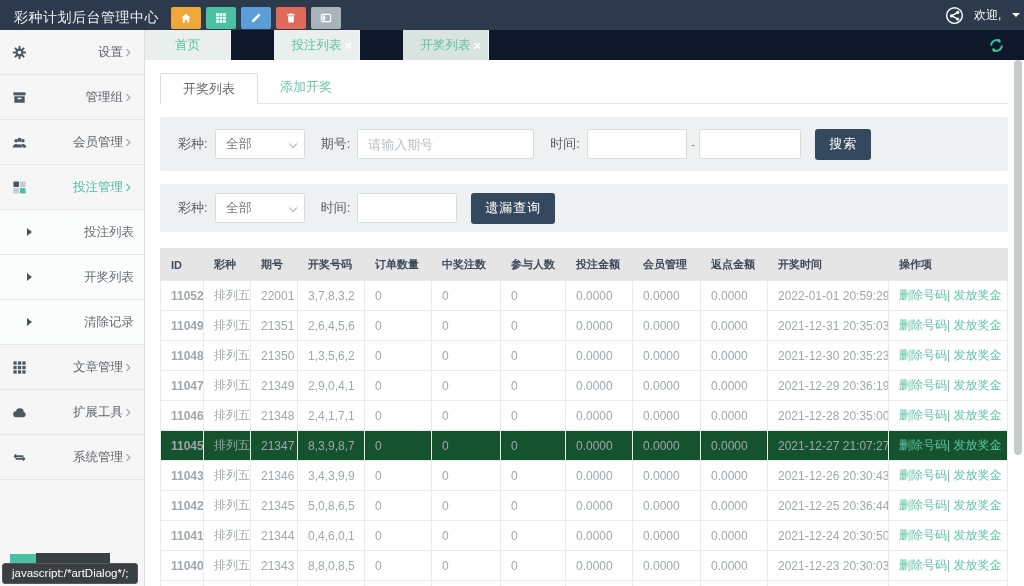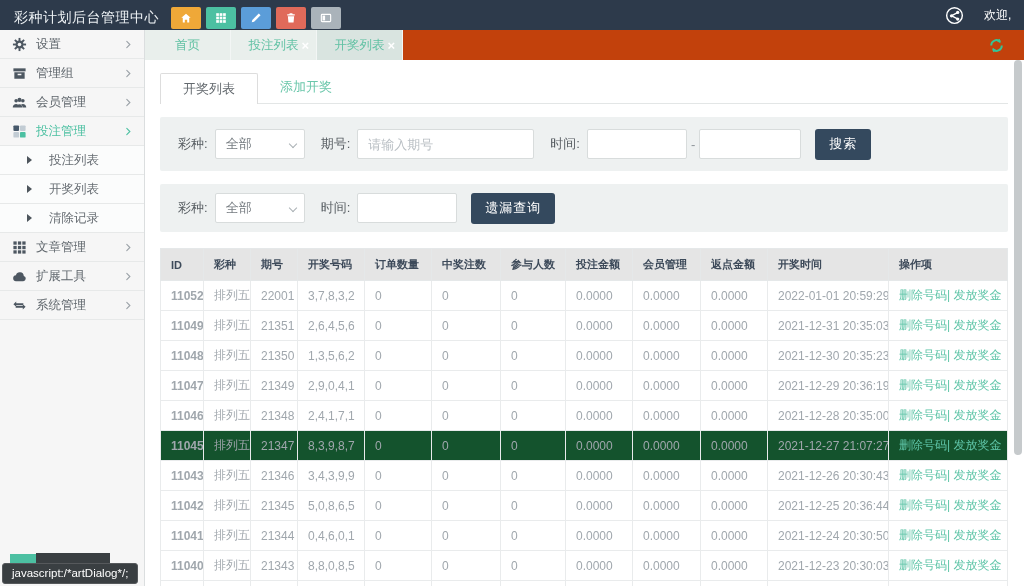--- a/index.html
+++ b/index.html
@@ -15,52 +15,53 @@
   }
   .app-title { color:#eef2f5; font-size:14px; padding-left:14px; letter-spacing:.5px; white-space:nowrap; }
   .hdr-toolbar { display:flex; gap:5px; margin-left:12px; }
   .tb-btn {
     width:30px; height:22px; border:none; border-radius:2px; cursor:pointer;
     display:flex; align-items:center; justify-content:center; color:#fff; padding:0;
   }
   .tb-btn svg { width:12px; height:12px; display:block; }
   .user-menu {
     position:absolute; right:0; top:0; height:30px; width:87px;
-    display:flex; align-items:center; gap:20px; padding:0 6px 0 8px; cursor:pointer;
+    display:flex; align-items:center; gap:10px; padding:0 6px 0 8px; cursor:pointer;
   }
   .user-menu svg { width:19px; height:19px; color:#fff; flex:0 0 auto; }
   .welcome-text { color:#fff; font-size:12px; white-space:nowrap; }
   .caret-down {
     width:0; height:0; border-left:4px solid transparent; border-right:4px solid transparent;
     border-top:4px solid #fff; margin-left:1px;
   }
   
   .sidebar {
     position:absolute; left:0; top:30px; bottom:0; width:145px;
     background:#f6f6f6; border-right:1px solid #dbdedf;
   }
   .side-item {
-    height:29px; display:flex; align-items:center; padding:0 10px 0 12px;
+    height:45px; display:flex; align-items:center; padding:0 10px 0 12px;
     border-bottom:1px solid #e7e9e9; font-size:12.5px; color:#5f666c; cursor:pointer;
     background:#f6f6f6;
+    text-align:right;
   }
   .side-item .s-icon { width:15px; height:15px; color:#4d5761; display:flex; }
   .side-item .s-icon svg { width:15px; height:15px; }
   .side-item .s-label { margin-left:9px; flex:1; }
   .side-item .s-chevron { width:11px; height:11px; color:#9aa1a7; display:flex; }
   .side-item .s-chevron svg { width:11px; height:11px; }
   .side-item.active, .side-item.active .s-icon, .side-item.active .s-chevron { color:#4cc0a2; }
   .side-item.sub { background:#fbfcfc; padding-left:27px; color:#666c72; }
   .side-item.sub .s-caret {
     width:0; height:0; border-top:4px solid transparent; border-bottom:4px solid transparent;
     border-left:5px solid #4d555c; margin-right:8px;
   }
   
   .main { position:absolute; left:145px; top:30px; right:0; bottom:0; background:#fff; }
-  .tab-bar { height:30px; display:flex; background:#c2410c; position:relative; }
+  .tab-bar { height:30px; display:flex; background:#0f172a; position:relative;gap:43px; }
   .nav-tab {
     width:86px; height:30px; background:#e9efec; color:#60c1a3; font-size:12.5px;
     display:flex; align-items:center; justify-content:center; cursor:pointer;
     position:relative; border-right:1px solid #f3f6f5;
   }
   .nav-tab.active { background:#d9e4e0; }
   .nav-tab .tab-close {
     position:absolute; right:7px; top:50%; transform:translateY(-50%);
     color:#fff; font-size:13px; font-weight:bold; line-height:1; cursor:pointer;
   }

